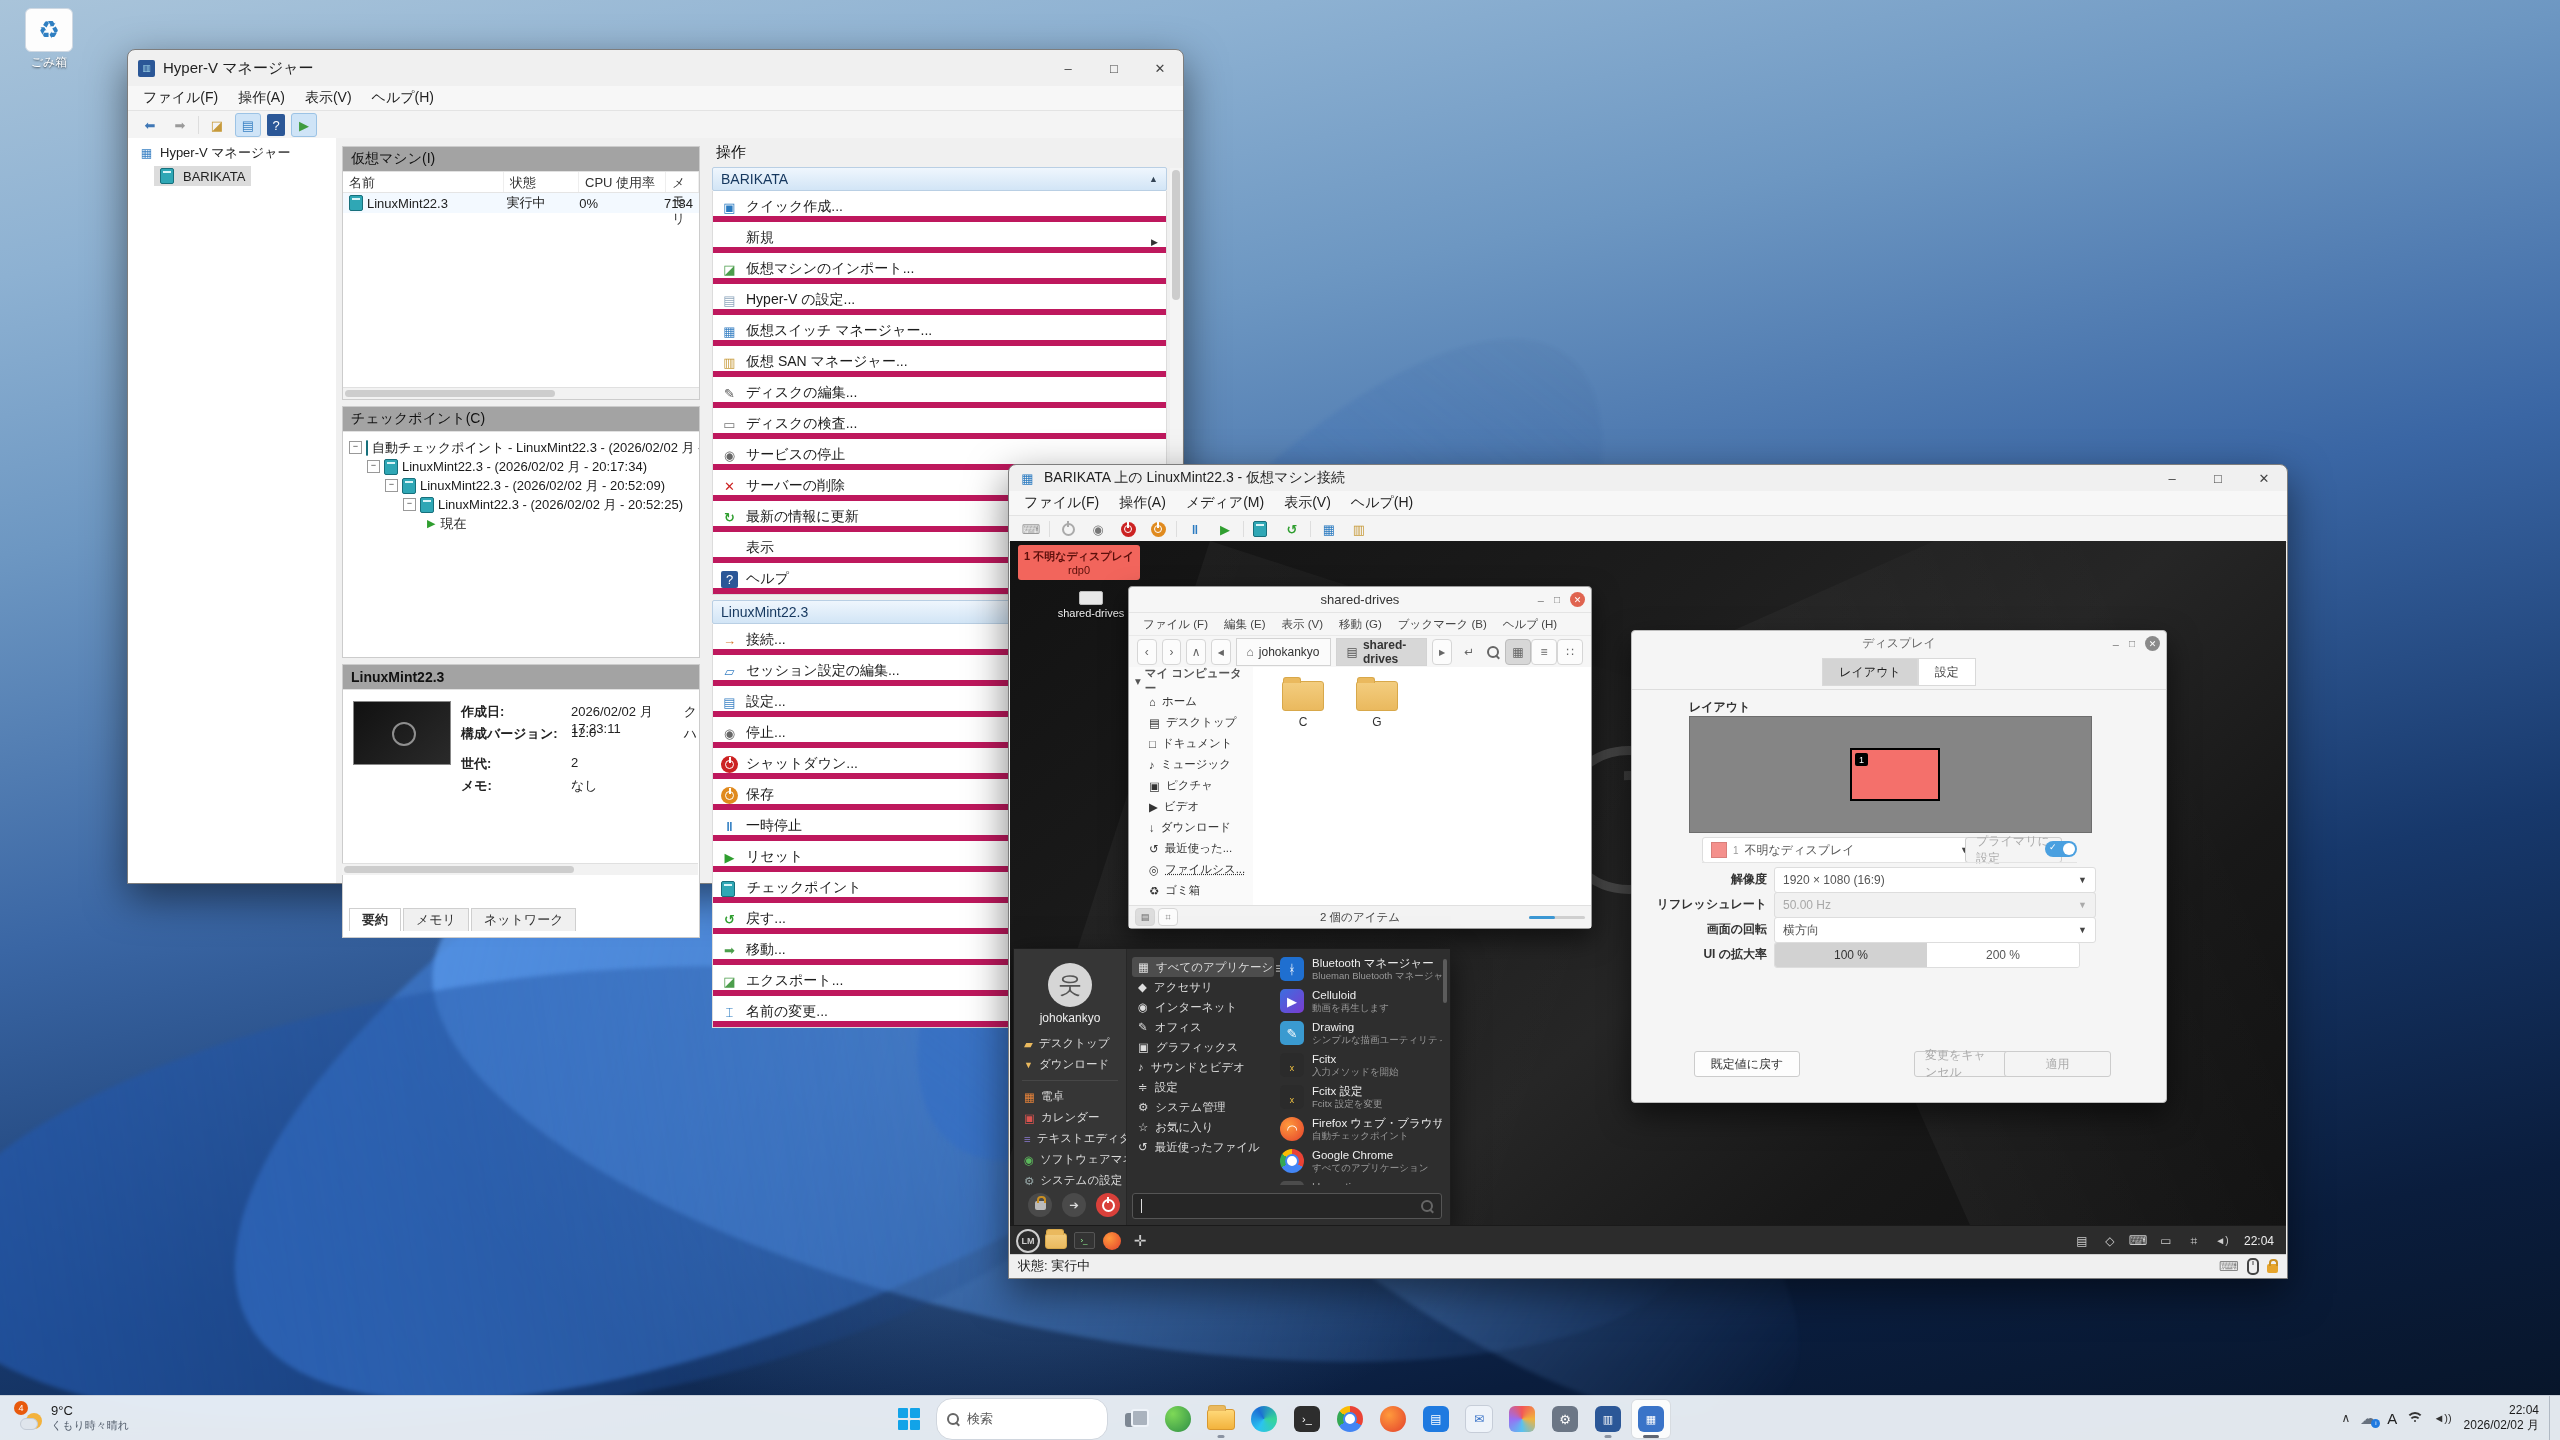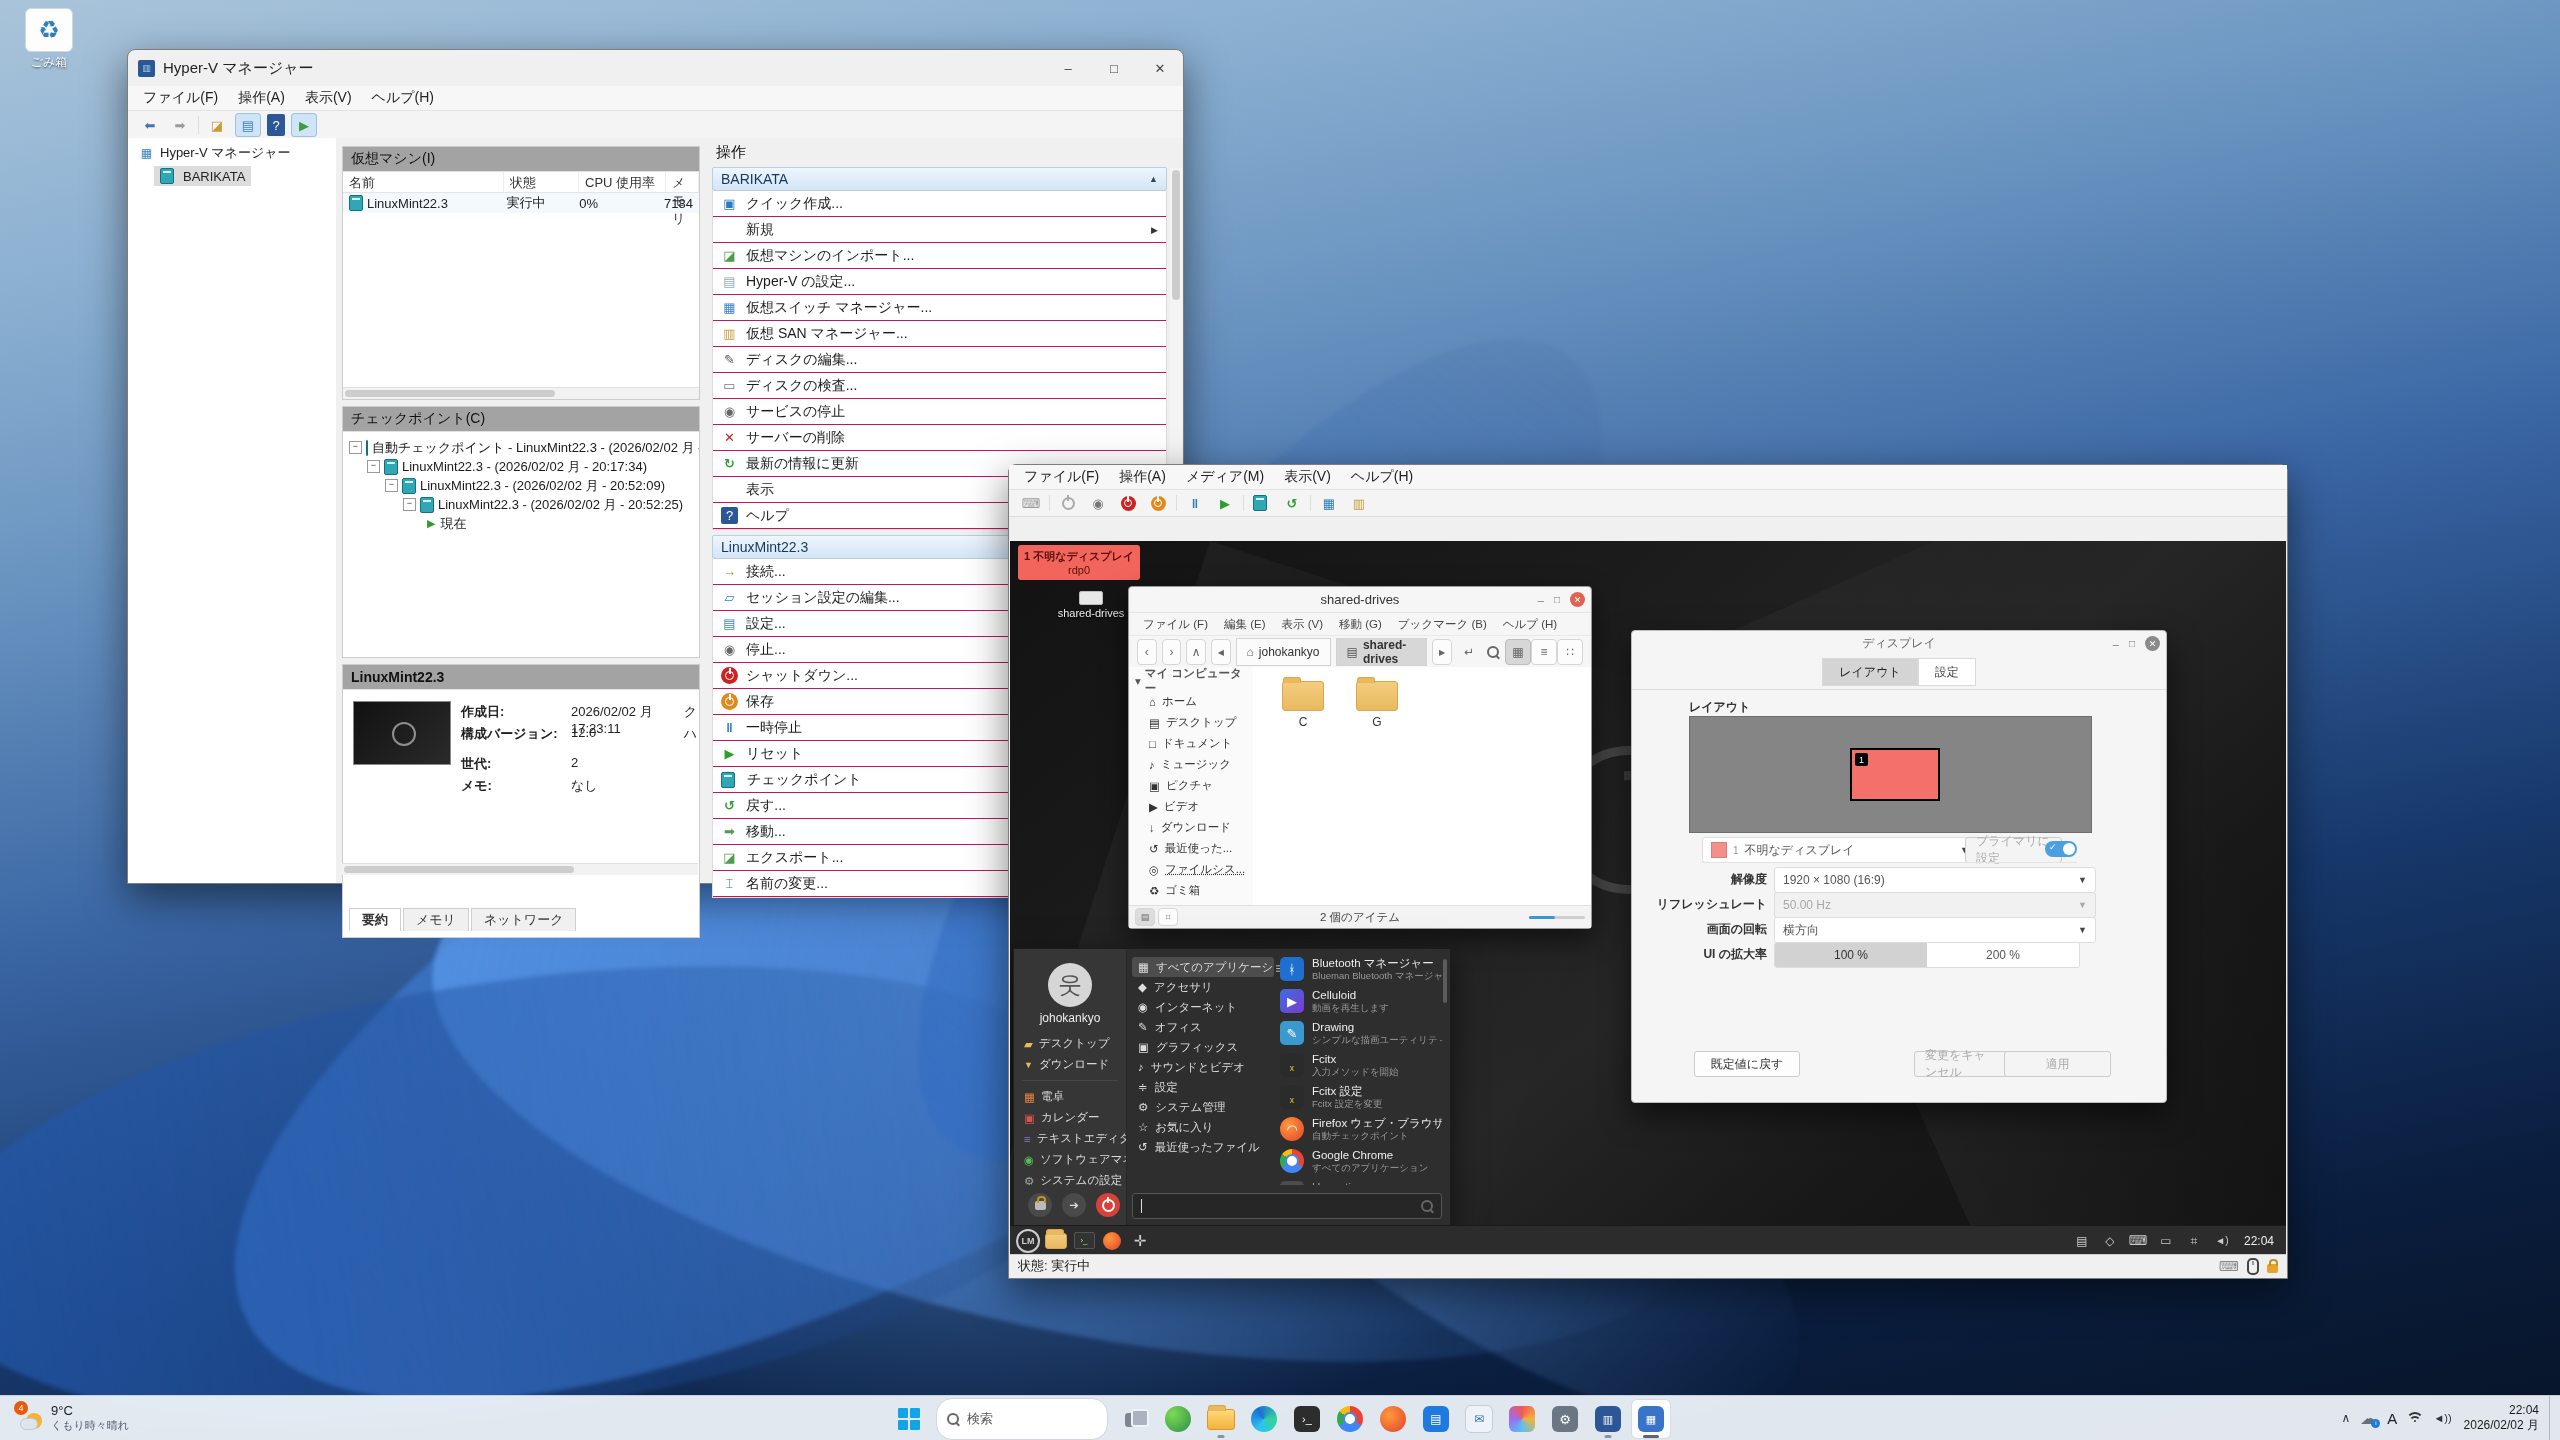--- a/index.html
+++ b/index.html
@@ -39,21 +39,21 @@
   .colhead{display:flex;height:20px;background:#fff;border-bottom:1px solid #e5e5e5;color:#333;font-size:13px}
   .colhead div{padding:2px 6px;border-right:1px solid #eee}
   .vrow{display:flex;height:20px;font-size:13px;align-items:center;background:#f3f9ff}
   .vrow div{padding:0 6px}
   .srv{display:inline-block;width:12px;height:14px;background:#2fa7b5;border:1px solid #17707c;border-radius:2px;margin-right:4px;position:relative}
   .srv::before{content:"";position:absolute;left:2px;top:2px;right:2px;height:2px;background:#d9f4f7}
   .cprow{display:flex;align-items:center;height:19px;font-size:13px;color:#1a1a1a}
   .exp{width:11px;height:11px;border:1px solid #999;background:#fff;font-size:9px;line-height:9px;text-align:center;color:#333;margin-right:4px;flex:0 0 auto}
   .agrouph{height:22px;display:flex;align-items:center;padding:0 8px;font-size:14px;color:#15375e;
     background:linear-gradient(#eff6fd,#d2e5f6);border:1px solid #b9cfe4;border-radius:2px}
-  .ai{height:25px;display:flex;align-items:center;gap:8px;padding:0 8px;background:#fff;border-bottom:1px solid #be185d;font-size:14px;color:#1c1c1c}
+  .ai{height:25px;display:flex;align-items:flex-end;gap:8px;padding:0 8px;background:#fff;border-bottom:6px solid #be185d;font-size:14px;color:#1c1c1c}
   .tab{display:inline-flex;align-items:center;justify-content:center;height:22px;padding:0 12px;font-size:13px;border:1px solid #cfcfcf;border-bottom:none;background:#f0f0f0;color:#333}
   .tab.on{background:#fff;font-weight:bold}
   .hsb{position:absolute;height:11px;background:#f2f2f2;border-top:1px solid #e0e0e0}
   .hsb i{position:absolute;top:2px;height:7px;background:#cdcdcd;border-radius:4px}
   .vsb{position:absolute;width:12px;background:#f4f4f4}
   .vsb i{position:absolute;left:2px;width:8px;background:#ccc;border-radius:4px}
   
   .vmscreen{position:absolute;left:1px;right:1px;top:76px;bottom:23px;background:linear-gradient(140deg,#121212 0%,#1d1d1d 35%,#262626 55%,#181818 75%,#101010 100%);overflow:hidden}
   .ray{position:absolute;background:linear-gradient(90deg,rgba(255,255,255,.04),rgba(255,255,255,0));transform-origin:0 0}
   .ring{position:absolute;border-radius:50%;border:9px solid rgba(255,255,255,.16)}
@@ -386,20 +386,31 @@
             </div>
         </div>
       </div>
       <div class="vsb" style="right:1px;top:30px;bottom:4px">
           <i style="top:2px;height:130px"></i>
         </div>
     </div>
   </div>
 
   <div class="win" style="left:1008px;top:464px;width:1278px;height:813px">
+    <div class="tbar" style="height:26px;font-size:14px">
+      <span class="ic" style="color:#2a7ac0">
+          <span class="g" data-g="▦"></span>
+        </span>
+      <span>BARIKATA 上の LinuxMint22.3 - 仮想マシン接続</span>
+      <div class="wbtns">
+        <div class="wbtn g" data-g="‒"></div>
+        <div class="wbtn g" data-g="□"></div>
+        <div class="wbtn g" data-g="✕"></div>
+      </div>
+    </div>
     <div class="menubar">
       <span class="mi">ファイル(F)</span>
       <span class="mi">操作(A)</span>
       <span class="mi">メディア(M)</span>
       <span class="mi">表示(V)</span>
       <span class="mi">ヘルプ(H)</span>
     </div>
     <div class="hv-tools" style="height:26px">
       <span class="tico g" data-g="⌨" style="color:#999"></span>
       <span style="width:1px;height:16px;background:#ddd"></span>

